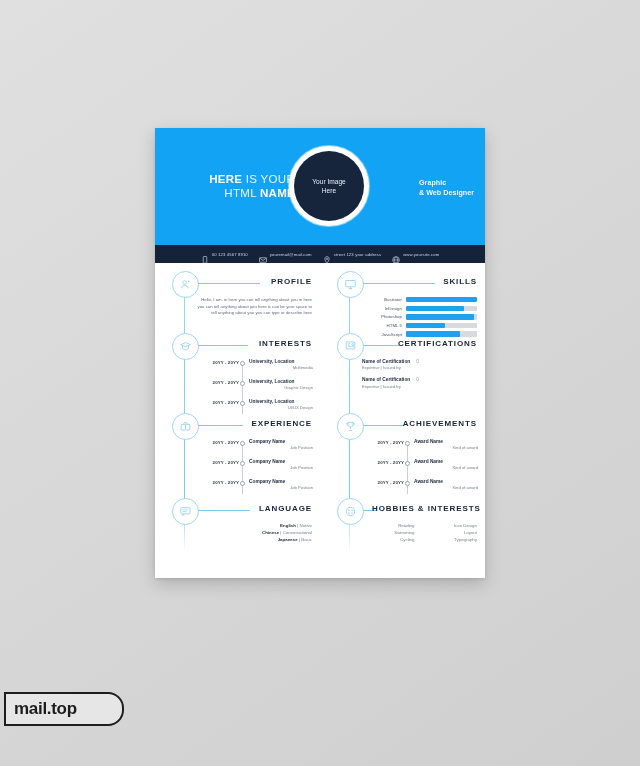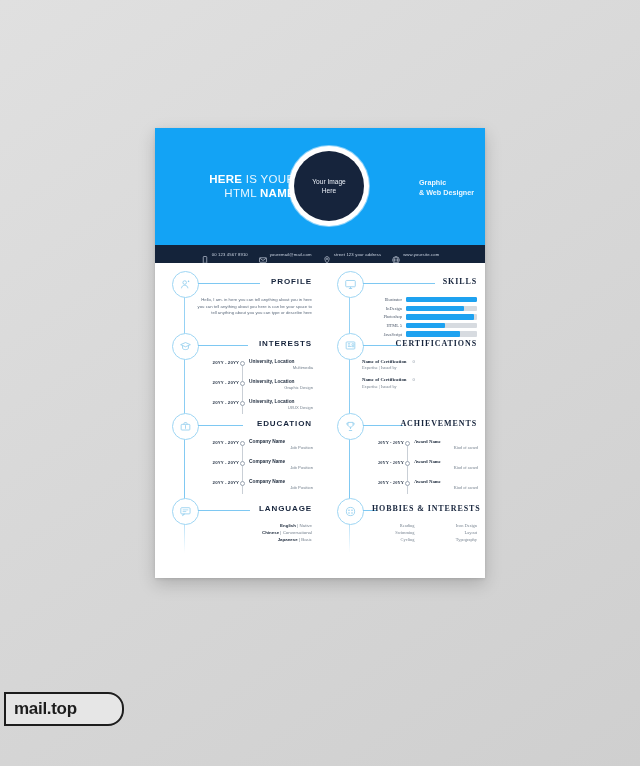--- a/index.html
+++ b/index.html
@@ -49,21 +49,21 @@
     justify-content:center;gap:11px;padding:0 8px;
   }
   .citem{display:flex;align-items:center;gap:3px;}
   .citem .cglyph{width:8px;height:8px;flex:0 0 8px;display:block;}
   .citem .ctxt{color:#cdd6e4;font-size:4.2px;letter-spacing:.15px;white-space:nowrap;}
 
   
   .body{position:relative;height:315px;padding:4px;background:#fff;}
   .col{position:absolute;top:0;width:165px;height:315px;}
   .col-l{left:0;}
-  .col-r{left:165px;font-family:Liberation Serif, serif;}
+  .col-r{left:165px;}
 
   
   .spine{
     position:absolute;left:29px;top:22px;width:1px;height:268px;
     background:linear-gradient(#9bd4f5 0%,#7ec8f2 80%,rgba(126,200,242,0) 100%);
   }
 
   .block{position:absolute;left:0;width:165px;}
 
   .node{
@@ -270,21 +270,21 @@
 
       <div class="block" style="top:150px;">
         <div class="node" style="top:0;">
           <svg viewBox="0 0 24 24">
               <rect x="4" y="8" width="16" height="10.5" rx="1.4" fill="none" stroke="#8fcdee" stroke-width="1.5"></rect>
               <path d="M9.2 8V6.2c0-.8.6-1.4 1.4-1.4h2.8c.8 0 1.4.6 1.4 1.4V8" fill="none" stroke="#8fcdee" stroke-width="1.5"></path>
               <path d="M12 9.6v6.6" stroke="#8fcdee" stroke-width="1.5"></path>
             </svg>
         </div>
         <div class="rule" style="width:45px;"></div>
-        <div class="stitle">EDUCATION</div>
+        <div class="stitle">EXPERIENCE</div>
         <div class="tl">
           <div class="tlline"></div>
           <div class="row">
             <div class="dt">20YY - 20YY</div>
             <div class="dot">
                 <i></i>
               </div>
             <div class="rt">
               <div class="t1">Company Name</div>
               <div class="t2">Job Position</div>

